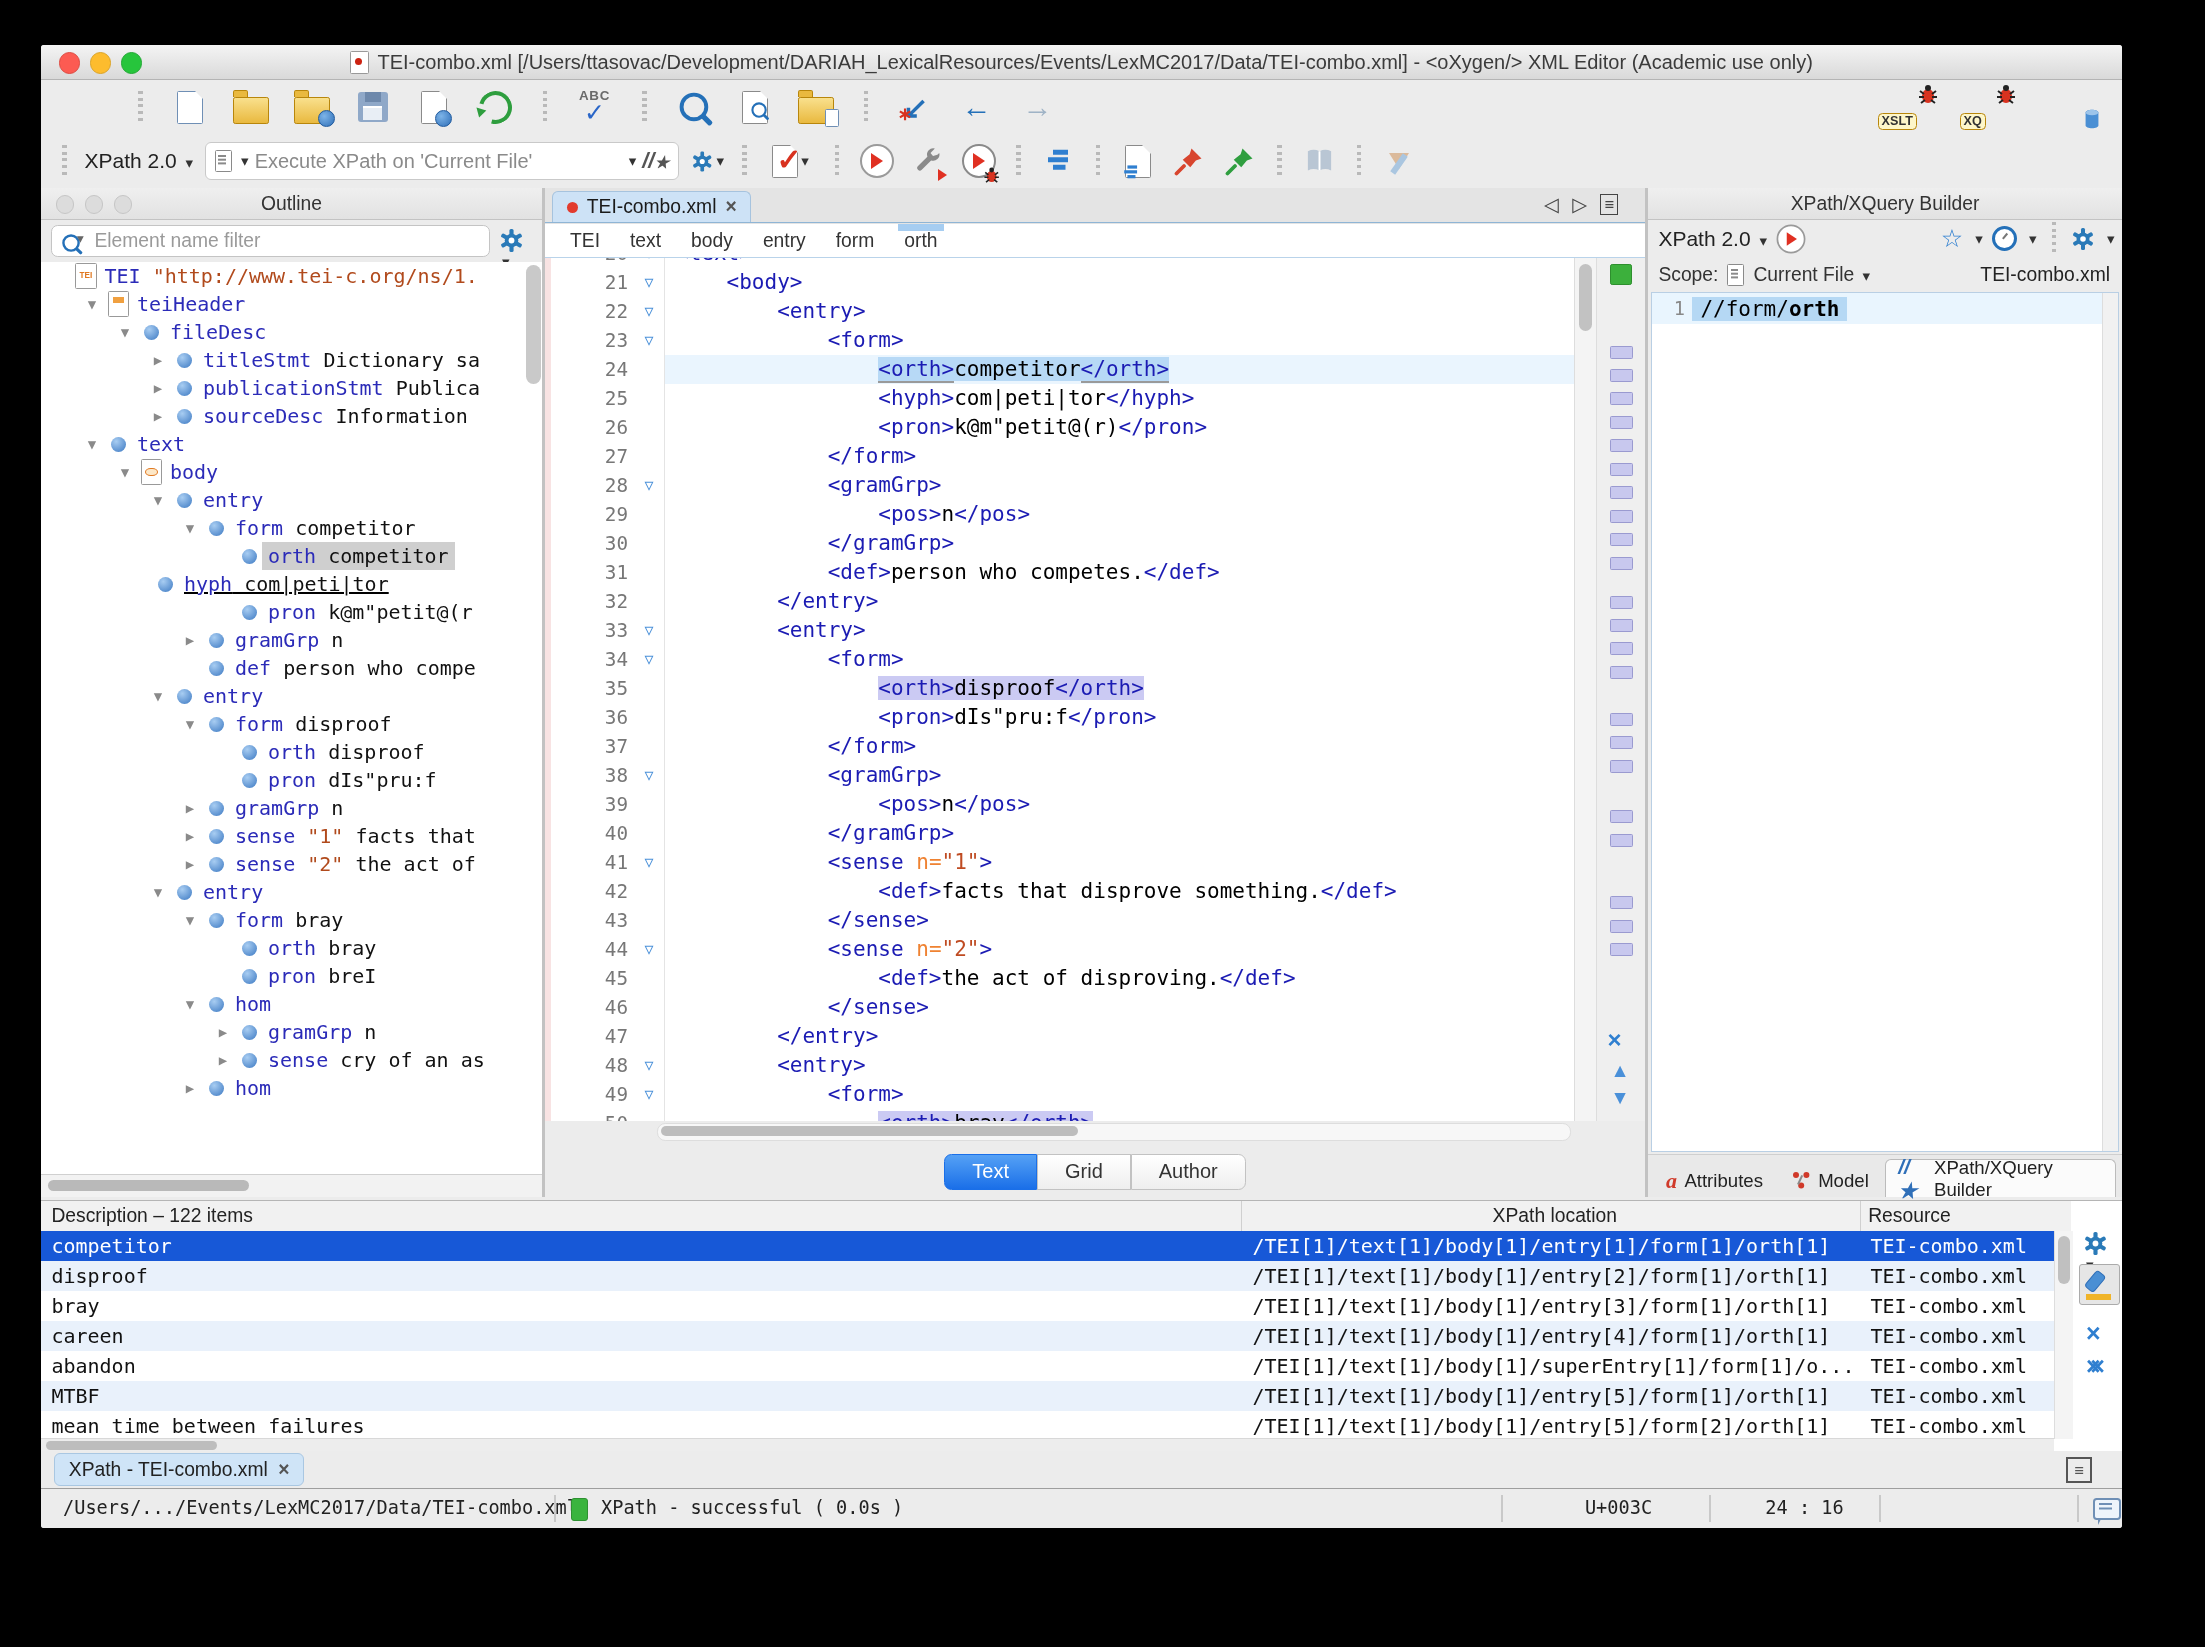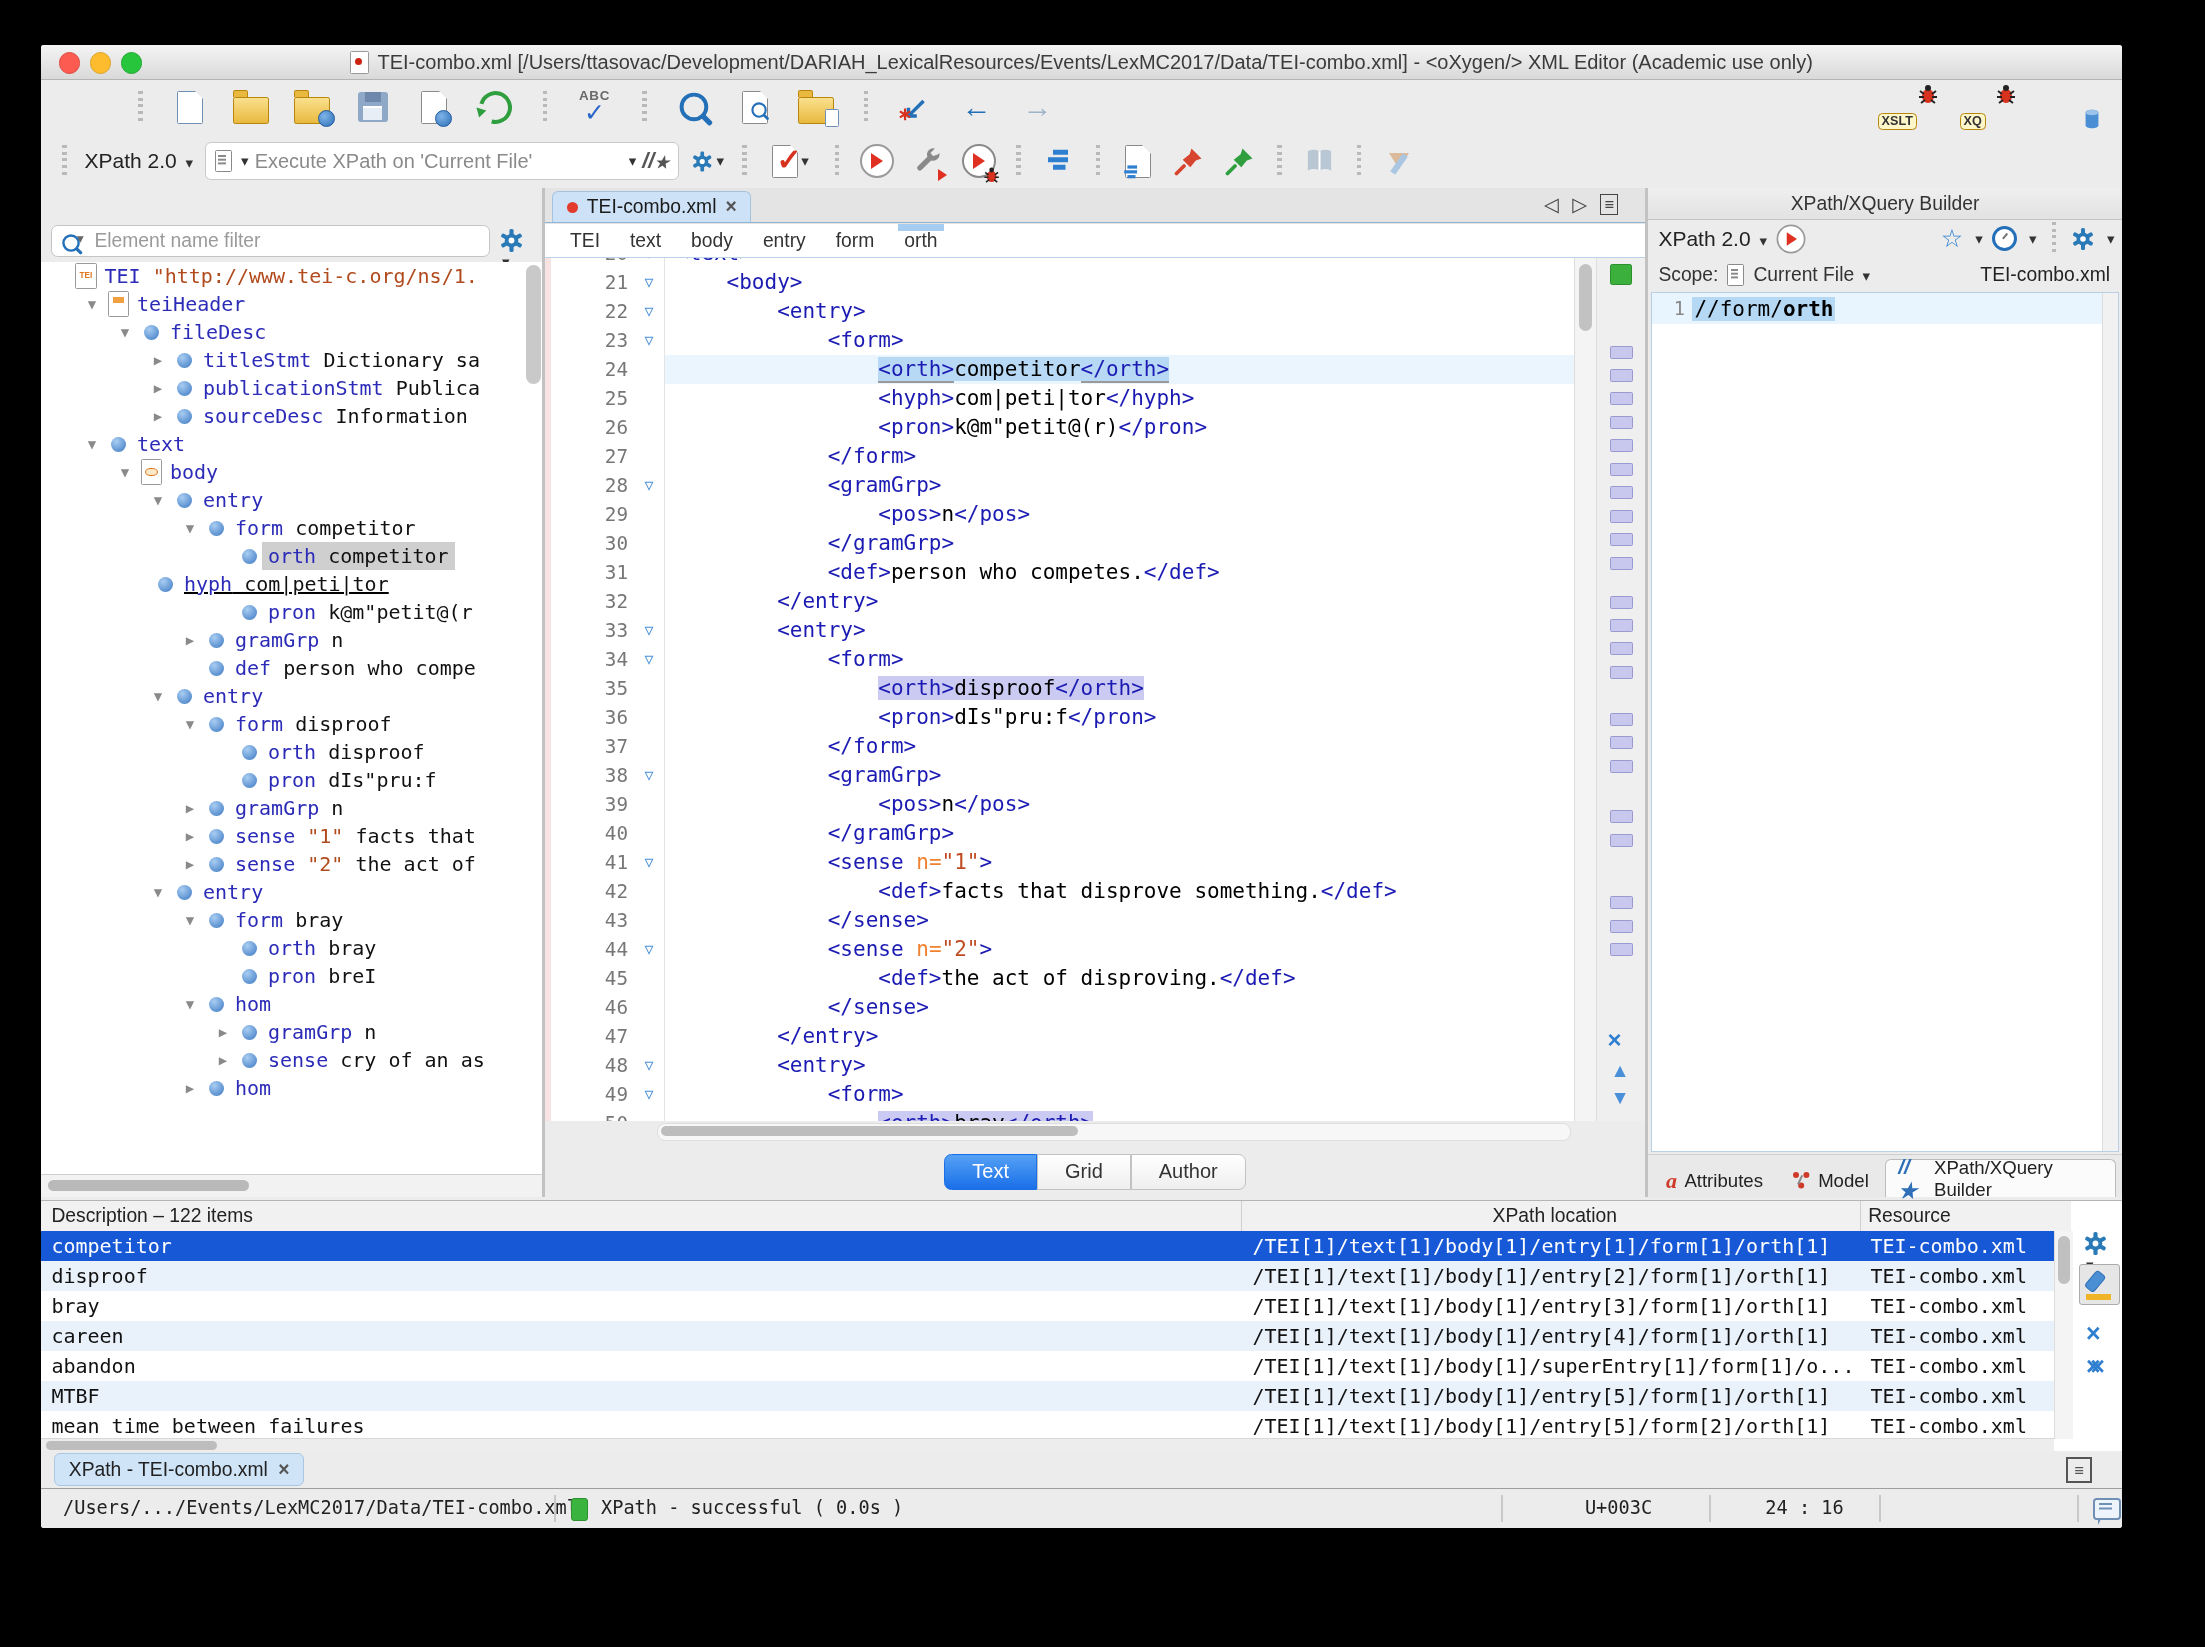--- a/index.html
+++ b/index.html
@@ -158,21 +158,21 @@
   .playcirc{width:30px;height:30px;border:2.2px solid #9a9a9a;border-radius:50%;background:#fff;position:relative;}
   .playcirc::after{content:"";position:absolute;left:9.7px;top:6.7px;border-style:solid;border-width:8.2px 0 8.2px 12px;
      border-color:transparent transparent transparent #e03022;}
   .starg{font-size:25px;color:#2f7fd0;}
   #rscope{position:absolute;left:0;right:0;top:70px;height:34px;display:flex;align-items:center;padding:0 10.4px;gap:9px;
      font-size:19.3px;color:#333;}
   #rfile{position:absolute;right:12px;top:70px;height:34px;line-height:34px;font-size:19.3px;color:#222;}
   #rquery{position:absolute;left:3px;right:3px;top:104px;bottom:45px;background:#fff;border:1.5px solid #b9cfe4;}
   .rline{height:31px;display:flex;align-items:center;background:#e9f5fe;font-family:"DejaVu Sans Mono",monospace;font-size:21px;}
   .rln{width:33px;text-align:right;padding-right:7.4px;color:#888;font-size:18.6px;}
-  .rexpr{background:#b5d8f4;padding:0 2px;color:#000;}
+  .rexpr{background:#b5d8f4;padding:0 8px;color:#000;}
   .rexpr b{font-weight:bold;}
   #rqsb{position:absolute;right:0;top:0;bottom:0;width:15px;background:#f1f1f1;border-left:0.7px solid #ddd;}
   #rtabs{position:absolute;left:0;right:0;bottom:0;height:42px;background:#e9e9e9;border-top:0.7px solid #cfcfcf;
      display:flex;align-items:flex-end;padding:0 6px;gap:4.5px;}
   .rtab{height:33px;display:flex;align-items:center;gap:7.4px;padding:0 12px;font-size:18.6px;color:#222;border-radius:6px 6px 0 0;}
   .rtab.active{background:#fbfbfb;border:0.7px solid #bbb;border-bottom:none;height:37px;}
   .aicon{font-family:"Liberation Serif",serif;font-style:italic;font-weight:bold;color:#d03a2a;font-size:22px;}
   .i-model{width:19.3px;height:19.3px;position:relative;}
   .i-model::before{content:"";position:absolute;left:1.5px;top:1.5px;width:6px;height:6px;border-radius:50%;background:#d03a2a;
      box-shadow:10.4px 0 0 #d03a2a,5.2px 10.4px 0 #d03a2a;}
@@ -435,20 +435,28 @@
       </div>
     <div class="sep"></div>
     <div class="ib">
         <span class="i-funnel"></span>
       </div>
   </div>
 
   <div id="main">
 
     <div id="outline">
+      <div class="panelhdr">
+        <span class="hdrdots">
+            <i></i>
+            <i></i>
+            <i></i>
+          </span>
+        <span>Outline</span>
+      </div>
       <div id="ofilterrow">
         <input id="ofilter" placeholder="Element name filter" style="">
         <span class="i-mag ofiltermag"></span>
         <span class="ofiltercaret">▾</span>
         <span id="ogear"><svg class="svgic" width="25" height="25" style="color:#2a7ab8" viewBox="0 0 34 34">
               <use href="#gear"></use>
             </svg><span class="dd">▾</span></span>
       </div>
       <div id="otree">
           <div class="orow" style="padding-left: 4.5px;">

